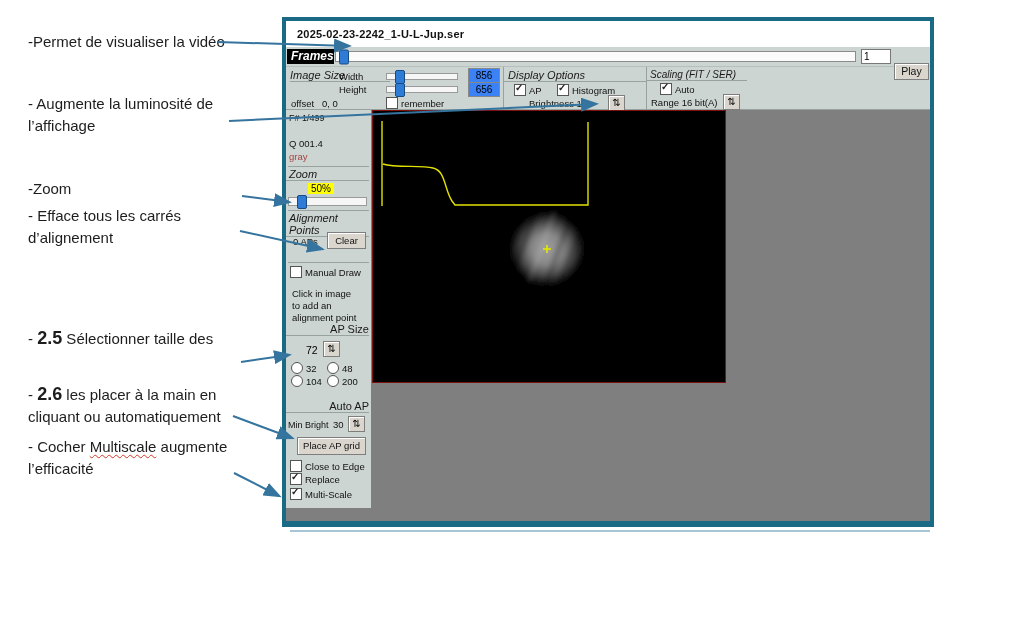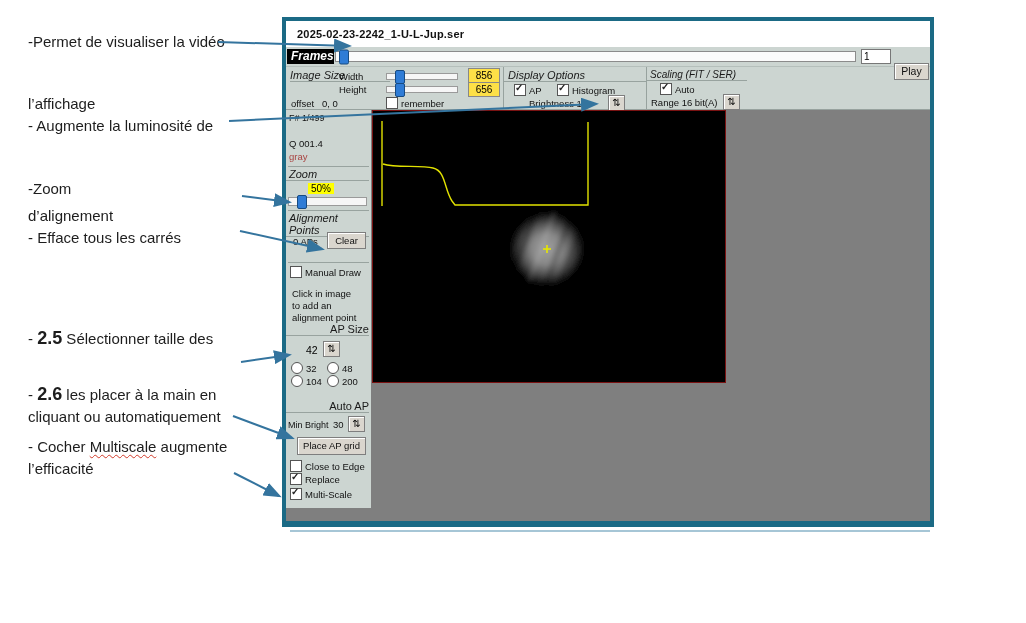--- a/index.html
+++ b/index.html
@@ -37,21 +37,21 @@
   .sthumb{position:absolute;top:50%;transform:translateY(-50%);width:8px;height:12px;
           background:#2f7cd6;border:1px solid #174b82;border-radius:2px;}
 
   
   .toolbar{height:44px;display:flex;border-top:1px solid #b5bfbb;border-bottom:1px solid #97a29e;
            background:#ccd5d1;box-sizing:border-box;}
   .panel{position:relative;height:100%;box-sizing:border-box;border-right:1px solid #97a29e;}
   .panel:last-child{border-right:none;}
   .phead{font-style:italic;font-size:11px;color:#1a1a1a;}
   .lbl{font-size:9.5px;color:#111;}
-  .valbox{position:absolute;background:#fde047;border:1px solid #888;font-size:10px;text-align:center;}
+  .valbox{position:absolute;background:#3b82f6;border:1px solid #888;font-size:10px;text-align:center;}
   .stepper{position:absolute;width:15px;height:14px;background:#dad6ce;border:1px solid #7e7e7e;
            font-size:10px;line-height:13px;text-align:center;color:#000;box-shadow:inset 1px 1px 0 #fff;}
 
   
   .checkbox{display:inline-flex;align-items:center;gap:3px;}
   .checkbox .box{width:10px;height:10px;background:#fff;border:1px solid #555;position:relative;flex:0 0 auto;}
   .checkbox .mark{display:none;position:absolute;left:0px;top:-3px;font-size:10px;font-weight:700;color:#222;}
   .checkbox.on .mark{display:block;}
   .cblabel{font-size:9.5px;color:#111;}
   .radio{display:inline-flex;align-items:center;gap:3px;}
@@ -75,29 +75,29 @@
 </style>
 </head>
 <body>
 
 <div class="stage">
 
   <div class="ann" style="left:28px;top:31px">
     <div>-Permet de visualiser la vidéo</div>
   </div>
   <div class="ann" style="left:28px;top:93px">
+    <div>- Augmente la luminosité de</div>
     <div>l’affichage</div>
-    <div>- Augmente la luminosité de</div>
   </div>
   <div class="ann" style="left:28px;top:178px">
     <div>-Zoom</div>
   </div>
   <div class="ann" style="left:28px;top:205px">
+    <div>- Efface tous les carrés</div>
     <div>d’alignement</div>
-    <div>- Efface tous les carrés</div>
   </div>
   <div class="ann" style="left:28px;top:327px">
     <div><span>- </span><span class="big">2.5</span><span> Sélectionner taille des</span></div>
   </div>
   <div class="ann" style="left:28px;top:383px">
     <div><span>- </span><span class="big">2.6</span><span> les placer à la main en</span></div>
     <div>cliquant ou automatiquement</div>
   </div>
   <div class="ann" style="left:28px;top:436px">
     <div><span>- Cocher </span><span class="wavy">Multiscale</span><span> augmente</span></div>
@@ -202,21 +202,21 @@
         <span class="checkbox abs" style="left:4px;top:156px">
           <span class="box"></span>
           <span class="cblabel">Manual Draw</span>
         </span>
 
         <span class="abs small" style="left:6px;top:178px">Click in image</span>
         <span class="abs small" style="left:6px;top:190px">to add an</span>
         <span class="abs small" style="left:6px;top:202px">alignment point</span>
 
         <div class="sheader ctr" style="top:213px">AP Size</div>
-        <span class="abs" style="left:20px;top:234px;font-size:10.5px">42</span>
+        <span class="abs" style="left:20px;top:234px;font-size:10.5px">72</span>
         <div class="stepper" style="left:37px;top:231px">
           <span>⇅</span>
         </div>
 
         <span class="radio abs" style="left:5px;top:252px">
           <span class="circ"></span>
           <span class="cblabel">32</span>
         </span>
         <span class="radio abs" style="left:41px;top:252px">
           <span class="circ"></span>

